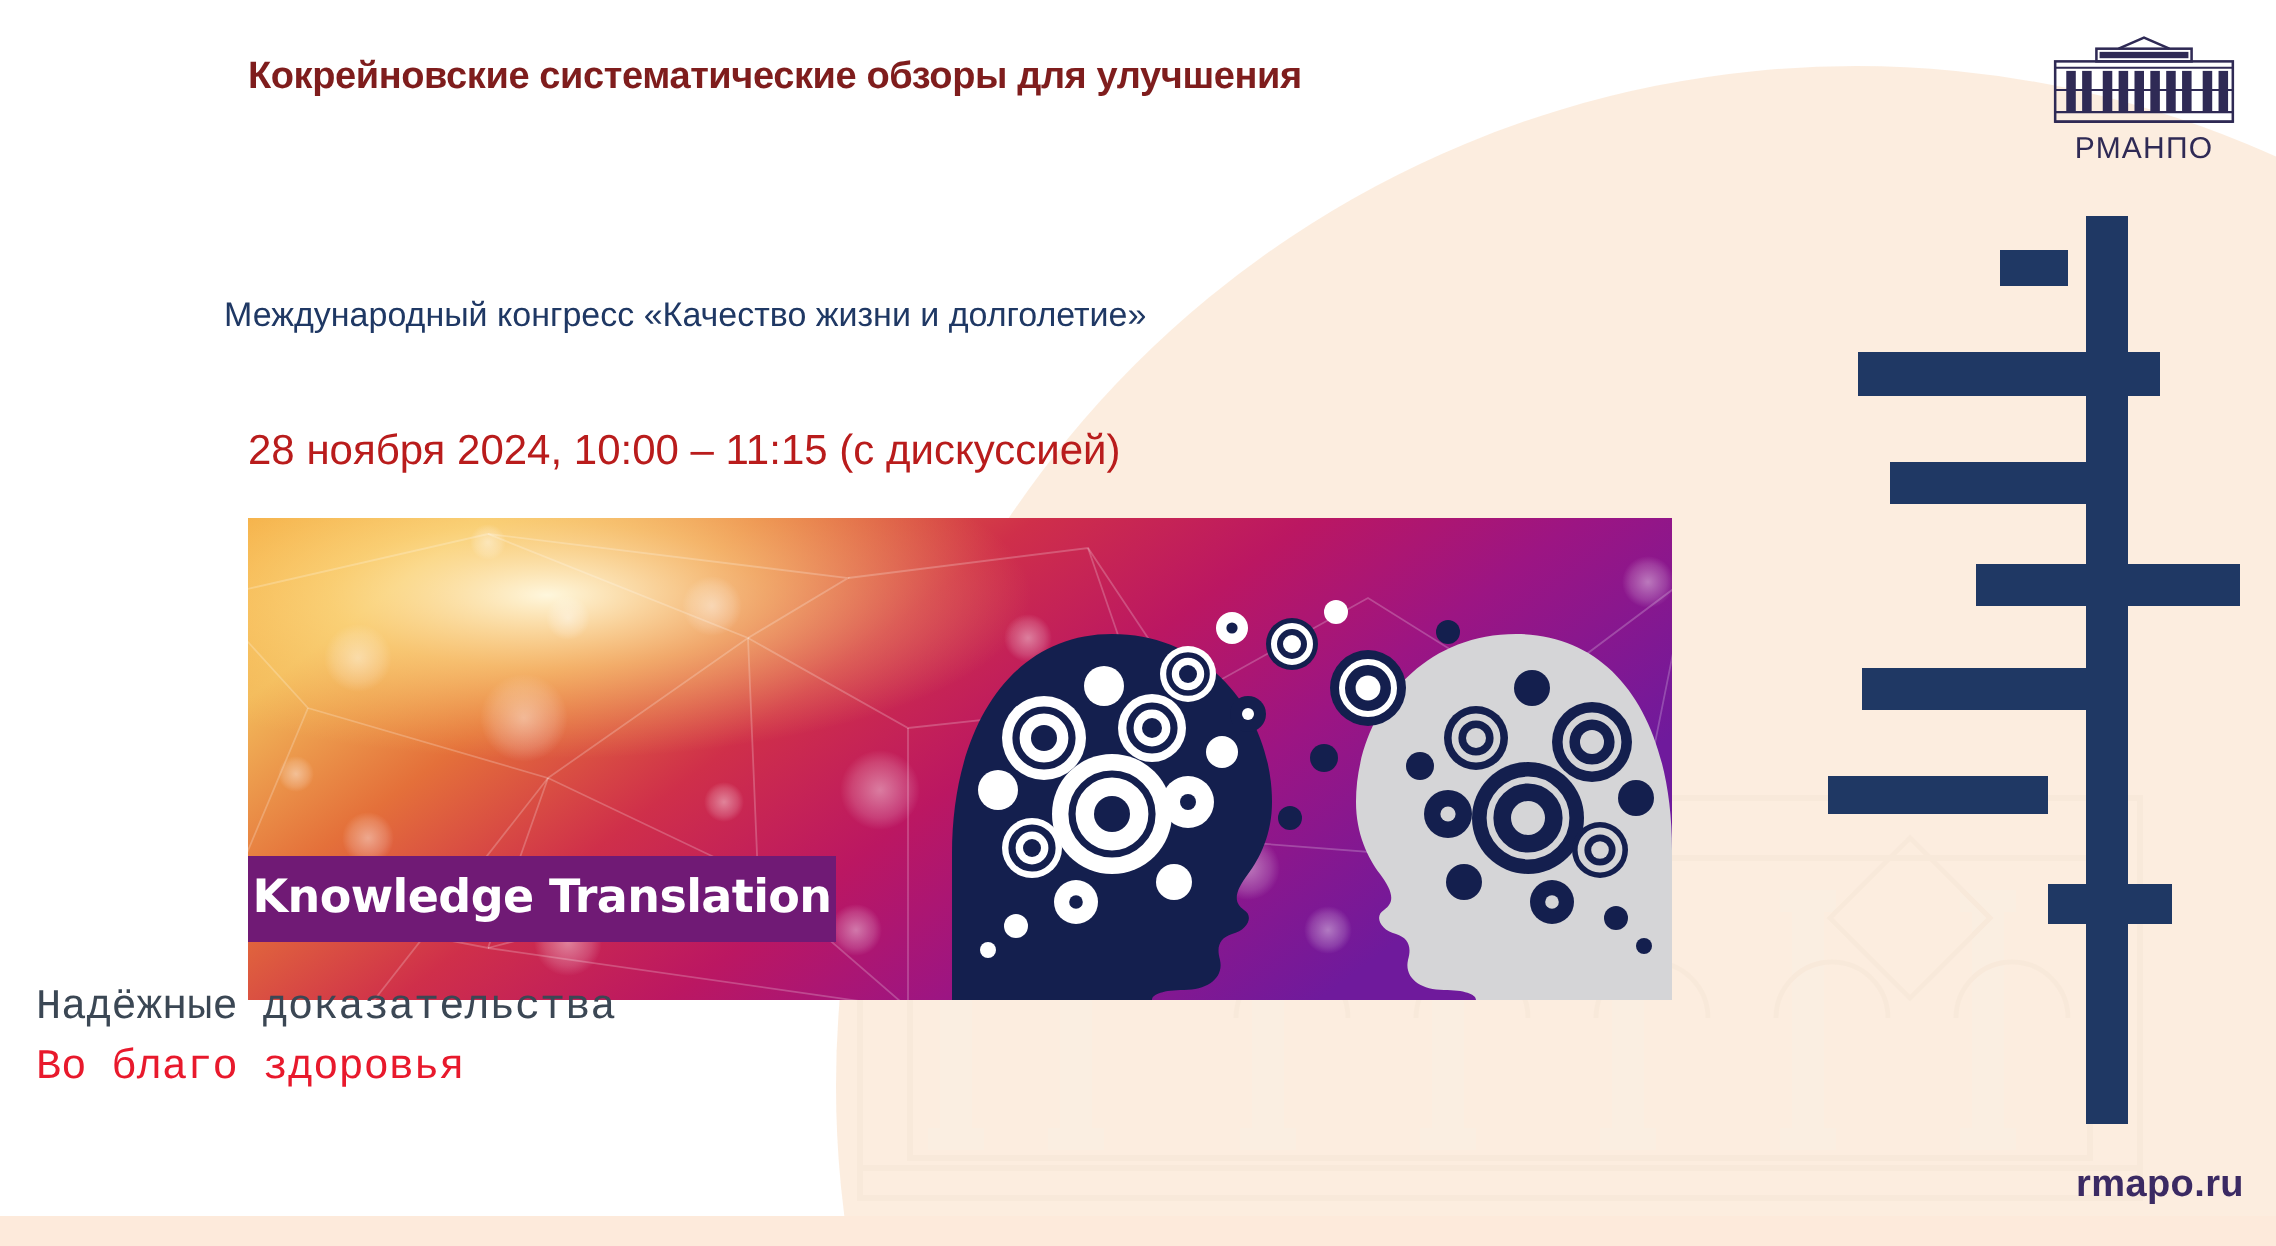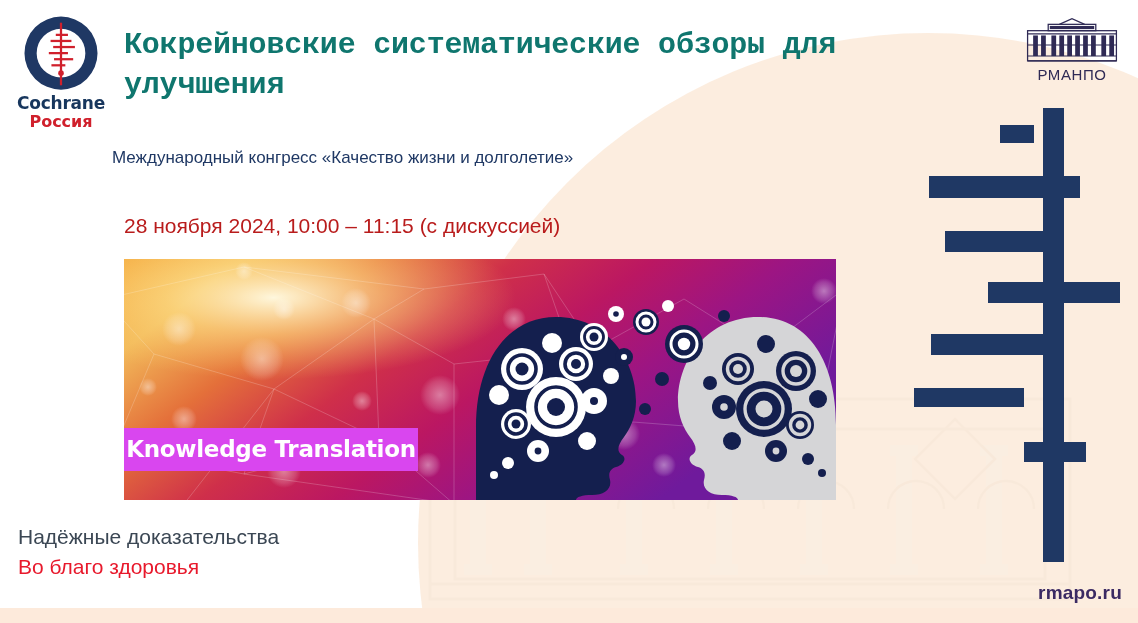--- a/index.html
+++ b/index.html
@@ -107,25 +107,25 @@
     color: #2f2a55;
     margin-top: 2px;
   }
 
   
   .title {
     position: absolute;
     left: 124px;
     top: 26px;
     width: 870px;
-    font-family: Liberation Mono, monospace;
+    font-family: Liberation Sans, sans-serif;
     font-weight: bold;
-    font-size: 30px;
+    font-size: 19px;
     line-height: 1.32;
-    color: #0f766e;
+    color: #7f1d1d;
     letter-spacing: -0.2px;
   }
   .subtitle {
     position: absolute;
     left: 112px;
     top: 147px;
     width: 820px;
     font-family: "Liberation Sans", sans-serif;
     font-size: 17px;
     line-height: 1.3;
@@ -152,37 +152,37 @@
     overflow: hidden;
   }
   .hero svg { display: block; width: 100%; height: 100%; }
 
   .hero-caption {
     position: absolute;
     left: 0px;
     top: 169px;
     width: 294px;
     height: 43px;
-    background: #d946ef;
+    background: #701a75;
     color: #ffffff;
     font-family: "DejaVu Sans", sans-serif;
     font-weight: bold;
     font-size: 23px;
     line-height: 43px;
     text-align: center;
     letter-spacing: -0.3px;
   }
 
   
   .tagline {
     position: absolute;
     left: 18px;
-    top: 522px;
+    top: 490px;
     width: 420px;
-    font-family: Liberation Sans, sans-serif;
+    font-family: Liberation Mono, monospace;
     font-size: 21px;
     line-height: 1.43;
     color: #3b4754;
   }
   .tagline .accent { color: #e8192c; }
 
   
   .forest {
     position: absolute;
     left: 900px;
@@ -247,40 +247,20 @@
         <path d="M398 150 a28 28 0 0 1 56 0"></path>
         <path d="M488 150 a28 28 0 0 1 56 0"></path>
         <path d="M578 150 a28 28 0 0 1 56 0"></path>
         <path d="M555 60 l40 40 -40 40 -40 -40 z"></path>
       </g>
     </svg>
 
     <div class="bottom-band"></div>
   </div>
 
-  <div class="cochrane-logo">
-    <svg class="cochrane-mark" viewBox="0 0 100 92" aria-hidden="true">
-      <path d="M50 3 a42 42 0 1 0 0 84 a42 42 0 1 0 0 -84 z
-               M50 17 a28 28 0 1 1 0 56 a28 28 0 1 1 0 -56 z" fill="#1f3864" fill-rule="evenodd"></path>
-      <rect x="40" y="38" width="8" height="18" fill="#ffffff"></rect>
-      <rect x="52" y="36" width="8" height="22" fill="#ffffff"></rect>
-      <g stroke="#d0202c" stroke-width="2.6">
-        <line x1="50" y1="10" x2="50" y2="82"></line>
-        <line x1="44" y1="24" x2="58" y2="24"></line>
-        <line x1="38" y1="31" x2="62" y2="31"></line>
-        <line x1="41" y1="38" x2="66" y2="38"></line>
-        <line x1="36" y1="45" x2="58" y2="45"></line>
-        <line x1="42" y1="52" x2="64" y2="52"></line>
-        <line x1="39" y1="59" x2="55" y2="59"></line>
-      </g>
-      <circle cx="50" cy="68" r="3.2" fill="#d0202c"></circle>
-    </svg>
-    <div class="cochrane-word">Cochrane</div>
-    <div class="cochrane-sub">Россия</div>
-  </div>
 
   <div class="rmapo-logo">
     <svg class="rmapo-building" viewBox="0 0 120 58" aria-hidden="true">
       <g fill="none" stroke="#2f2a55" stroke-width="1.6">
         <rect x="4" y="16" width="112" height="38"></rect>
         <rect x="30" y="8" width="60" height="8"></rect>
         <path d="M44 8 l16 -7 l16 7"></path>
         <line x1="4" y1="54" x2="116" y2="54"></line>
       </g>
       <g fill="#2f2a55">

